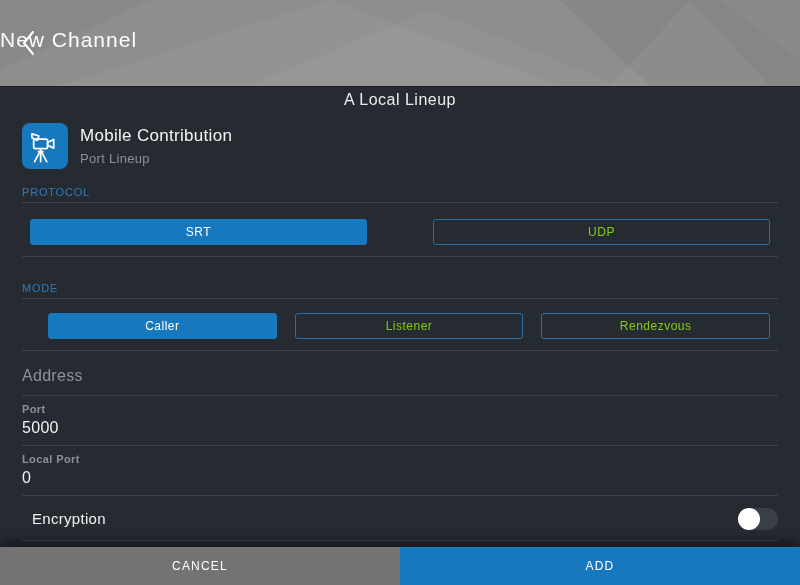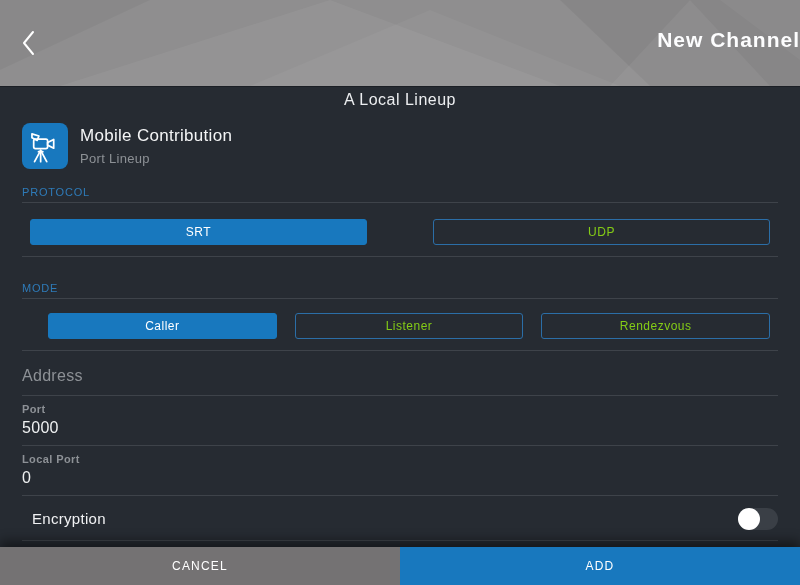--- a/index.html
+++ b/index.html
@@ -23,25 +23,25 @@
   .back-btn {
     position: absolute;
     left: 16px; top: 28px;
     width: 24px; height: 30px;
     display: flex; align-items: center; justify-content: center;
     cursor: pointer;
     z-index: 2;
   }
   .header-title {
     position: absolute;
-    left: 8px; right: 0; top: 28px;
-    text-align: right;
+    left: 0; right: 0; top: 28px;
+    text-align: left;
     color: #FDFDFE;
     font-size: 21px;
-    font-weight: 700;
+    font-weight: 400;
     letter-spacing: 1px;
     z-index: 2;
   }
 
   
   .content {
     flex: 1 1 auto;
     background: #262B32;
     border-top: 1px solid #1B1F25;
     position: relative;

